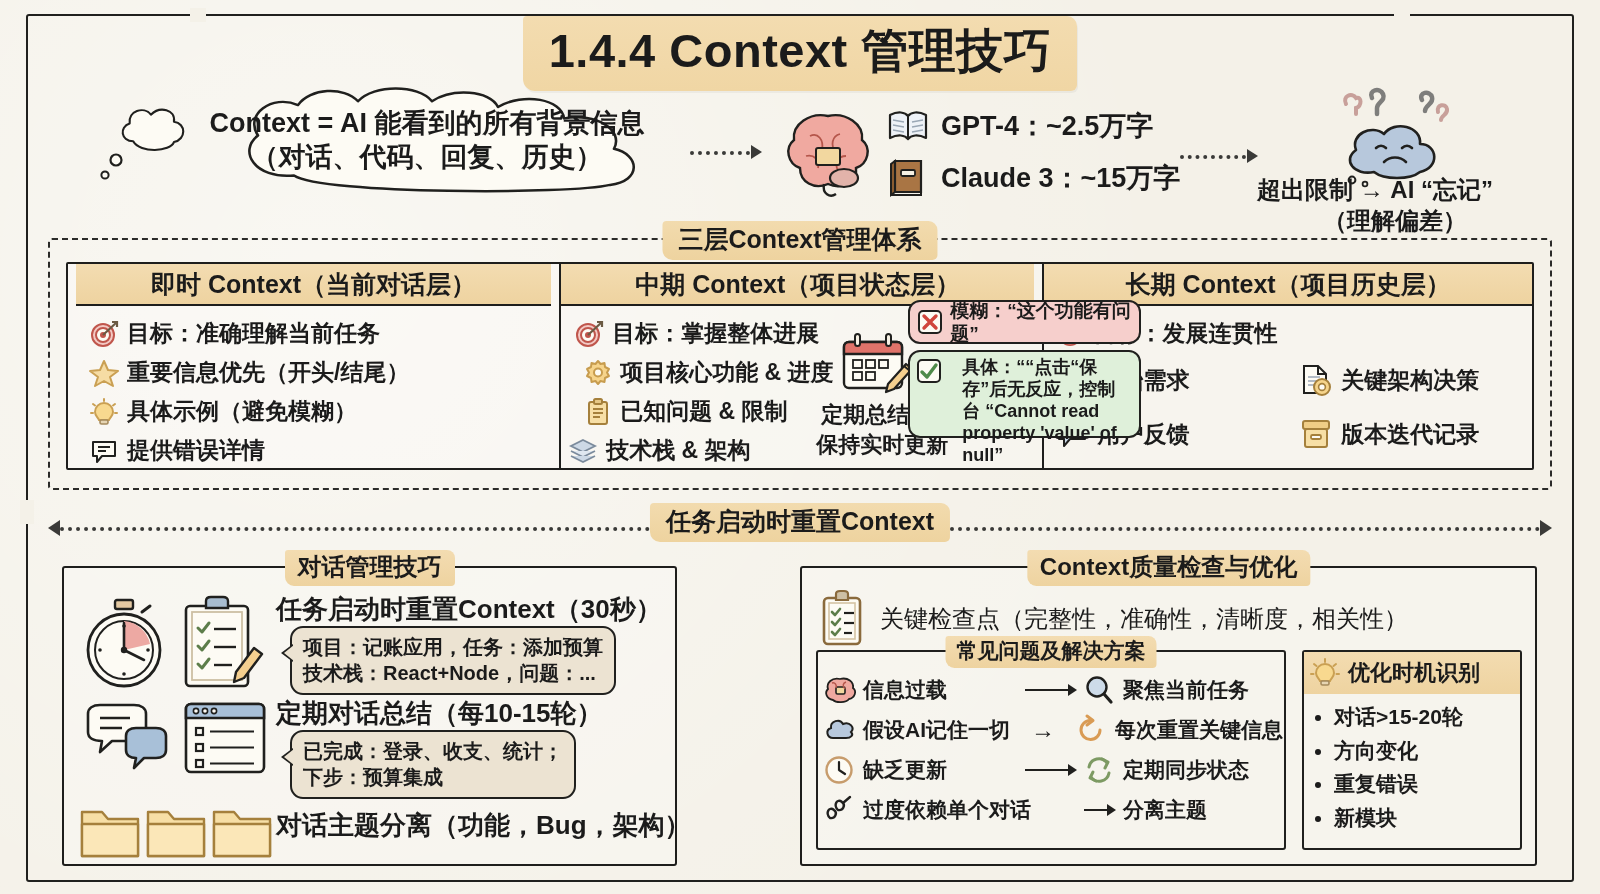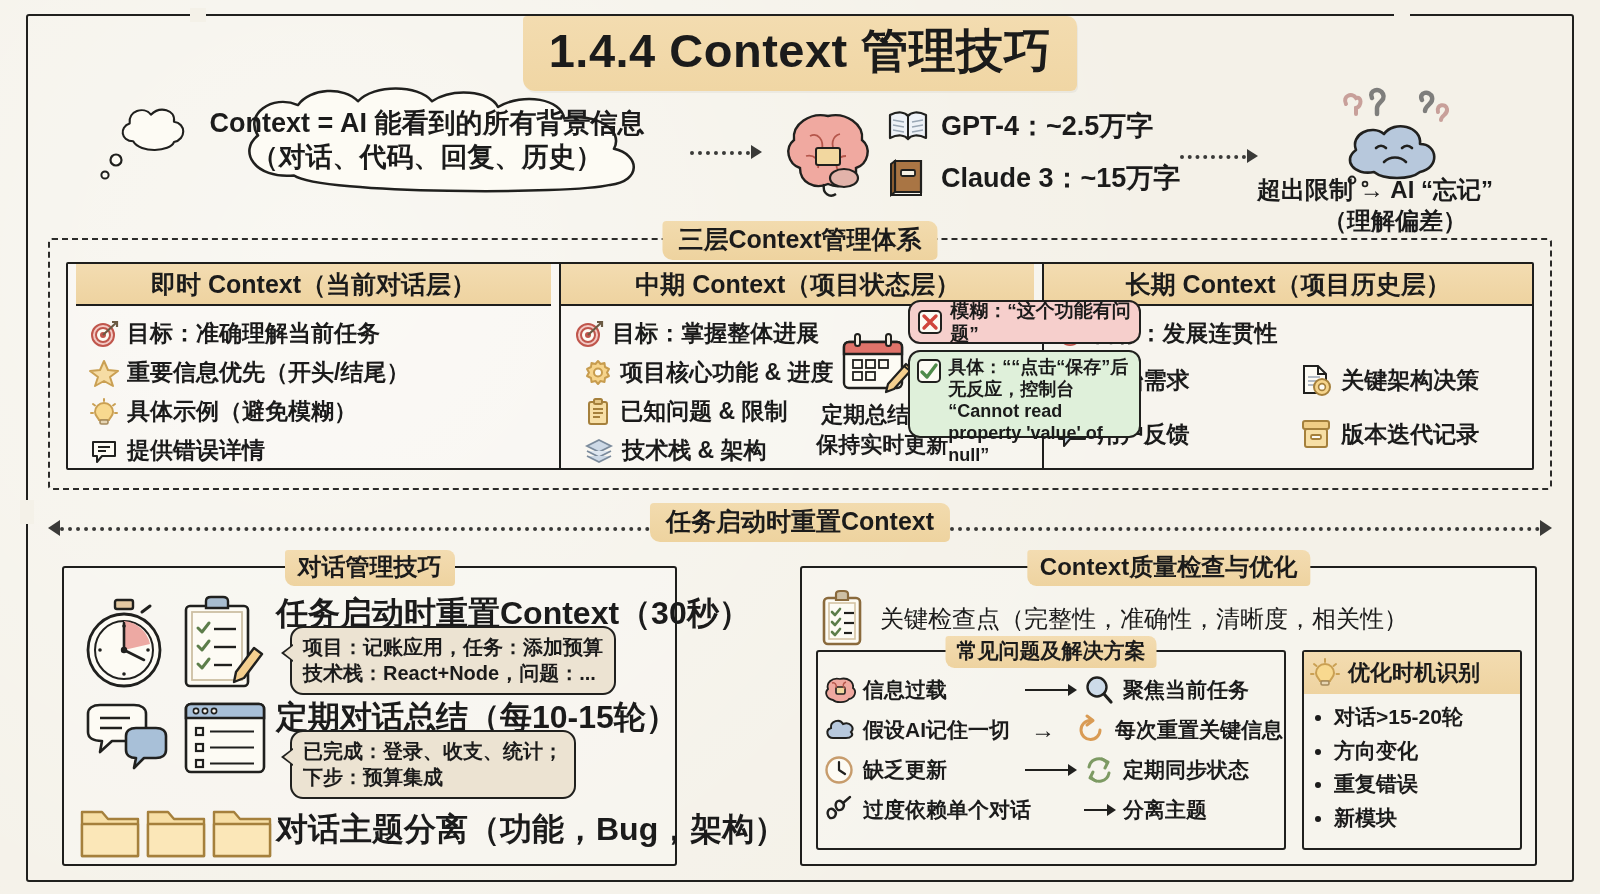--- a/index.html
+++ b/index.html
@@ -148,21 +148,21 @@
     left: 347px; top: 36px; width: 233px; height: 44px;
     background: #f6cfcc;
     display: flex; align-items: center; gap: 8px;
     padding: 0 8px;
     font-size: 19px;
     z-index: 6;
   }
   .callout.concrete {
     left: 347px; top: 86px; width: 233px; height: 88px;
     background: #dff0da;
-    display: flex; align-items: flex-start; gap: 7px;
+    display: flex; align-items: flex-start; gap: 21px;
     padding: 5px 7px;
     font-size: 18px;
     z-index: 6;
   }
   .cal-cal {
     position: absolute; left: 255px; top: 26px; width: 120px;
     text-align: center;
   }
   .cal-cal .cap {
     font-size: 22px; font-weight: bold; line-height: 1.2; margin-top: 4px;
@@ -211,21 +211,21 @@
     background: linear-gradient(#f3dcb1, #eed3a0);
     padding: 1px 13px 3px 13px;
     border-radius: 3px 8px 4px 9px;
     white-space: nowrap;
   }
   #panel-left { left: 62px; top: 566px; width: 615px; height: 300px; }
   #panel-right { left: 800px; top: 566px; width: 737px; height: 300px; }
 
   .pl-row { position: absolute; display: flex; align-items: center; }
   .pl-head {
-    font-size: 32px; font-weight: bold; white-space: nowrap;
+    font-size: 26px; font-weight: bold; white-space: nowrap;
   }
   .bubble {
     border: 2px solid #20201e; background: #ece3d2;
     border-radius: 13px;
     padding: 6px 11px;
     font-size: 20px; font-weight: bold; line-height: 1.32;
     position: relative;
     display: inline-block;
   }
   .bubble:before {
@@ -457,21 +457,21 @@
           <div class="bullet" style="padding-left:24px">
             <span class="ico">
               <svg width="26" height="28" viewBox="0 0 26 28">
                 <rect x="4" y="4" width="18" height="22" rx="2" fill="#f7dfa6" stroke="#a5803c" stroke-width="2"></rect>
                 <rect x="9" y="1" width="8" height="5" rx="1.5" fill="#e6c887" stroke="#a5803c" stroke-width="2"></rect>
                 <path d="M8 11 L18 11 M8 15 L18 15 M8 19 L15 19" stroke="#a5803c" stroke-width="1.8"></path>
               </svg>
             </span>
             <span>已知问题 &amp; 限制</span>
           </div>
-          <div class="bullet" style="padding-left:24px">
+          <div class="bullet" style="padding-left:8px">
             <span class="ico">
               <svg width="28" height="26" viewBox="0 0 28 26">
                 <path d="M14 2 L26 8 L14 14 L2 8 Z" fill="#cdd9e6" stroke="#7b8b9c" stroke-width="1.8"></path>
                 <path d="M2 13 L14 19 L26 13" fill="#dfe7f0" stroke="#7b8b9c" stroke-width="1.8"></path>
                 <path d="M2 18 L14 24 L26 18" fill="#cdd9e6" stroke="#7b8b9c" stroke-width="1.8"></path>
               </svg>
             </span>
             <span>技术栈 &amp; 架构</span>
           </div>
 

